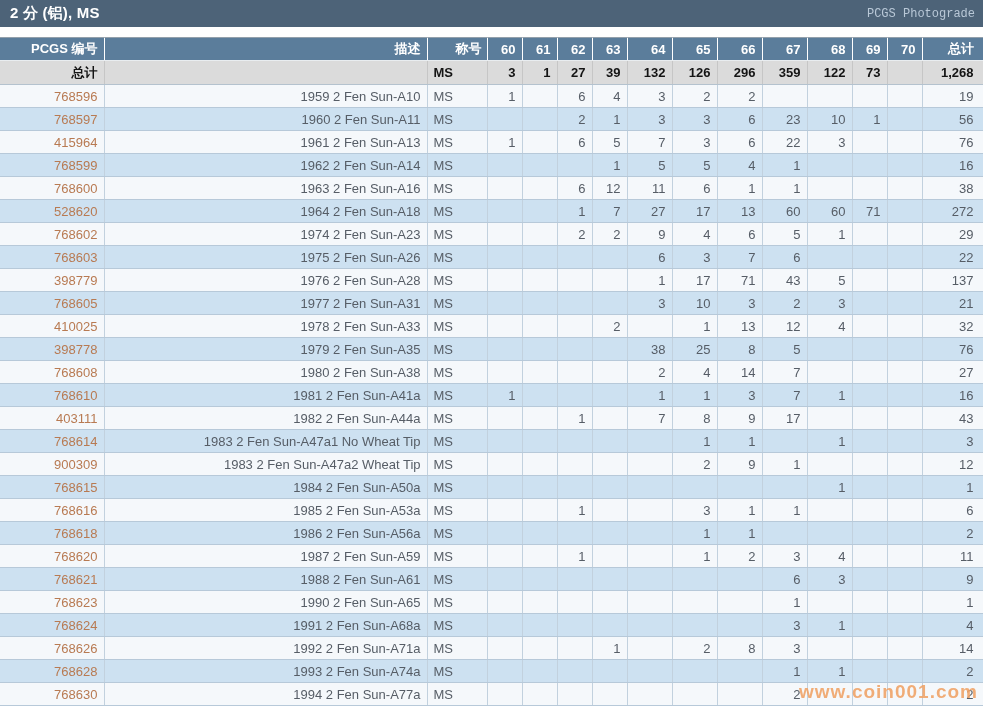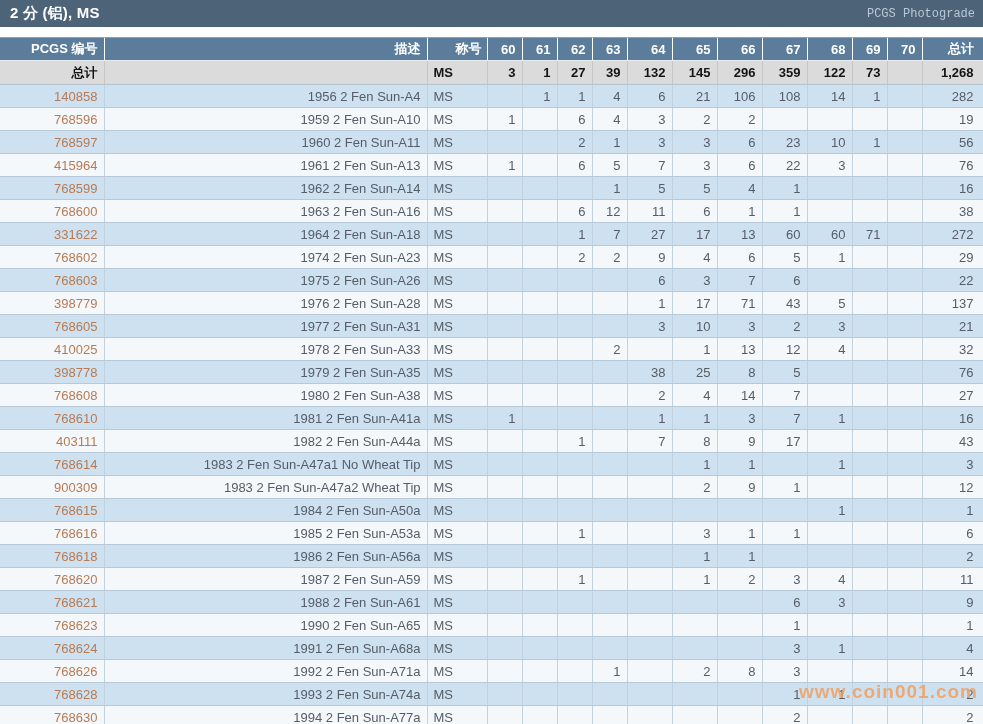--- a/index.html
+++ b/index.html
@@ -86,44 +86,27 @@
     <tbody id="popBody">
         <tr class="totals">
           <td class="al col-pcgs">总计</td>
           <td class="al col-desc"></td>
           <td class="ac col-designation">MS</td>
           <td class="ar col-60">3</td>
           <td class="ar col-61">1</td>
           <td class="ar col-62">27</td>
           <td class="ar col-63">39</td>
           <td class="ar col-64">132</td>
-          <td class="ar col-65">145</td>
+          <td class="ar col-65">126</td>
           <td class="ar col-66">296</td>
           <td class="ar col-67">359</td>
           <td class="ar col-68">122</td>
           <td class="ar col-69">73</td>
           <td class="ar col-70"></td>
           <td class="ar col-total">1,268</td>
-        </tr>
-        <tr class="odd">
-          <td class="al col-pcgs"><span class="pcgs-link">140858</span></td>
-          <td class="al col-desc">1956 2 Fen Sun-A4</td>
-          <td class="ac col-designation">MS</td>
-          <td class="ar col-60"></td>
-          <td class="ar col-61">1</td>
-          <td class="ar col-62">1</td>
-          <td class="ar col-63">4</td>
-          <td class="ar col-64">6</td>
-          <td class="ar col-65">21</td>
-          <td class="ar col-66">106</td>
-          <td class="ar col-67">108</td>
-          <td class="ar col-68">14</td>
-          <td class="ar col-69">1</td>
-          <td class="ar col-70"></td>
-          <td class="ar col-total">282</td>
         </tr>
         <tr class="even">
           <td class="al col-pcgs"><span class="pcgs-link">768596</span></td>
           <td class="al col-desc">1959 2 Fen Sun-A10</td>
           <td class="ac col-designation">MS</td>
           <td class="ar col-60">1</td>
           <td class="ar col-61"></td>
           <td class="ar col-62">6</td>
           <td class="ar col-63">4</td>
           <td class="ar col-64">3</td>
@@ -197,21 +180,21 @@
           <td class="ar col-64">11</td>
           <td class="ar col-65">6</td>
           <td class="ar col-66">1</td>
           <td class="ar col-67">1</td>
           <td class="ar col-68"></td>
           <td class="ar col-69"></td>
           <td class="ar col-70"></td>
           <td class="ar col-total">38</td>
         </tr>
         <tr class="odd">
-          <td class="al col-pcgs"><span class="pcgs-link">331622</span></td>
+          <td class="al col-pcgs"><span class="pcgs-link">528620</span></td>
           <td class="al col-desc">1964 2 Fen Sun-A18</td>
           <td class="ac col-designation">MS</td>
           <td class="ar col-60"></td>
           <td class="ar col-61"></td>
           <td class="ar col-62">1</td>
           <td class="ar col-63">7</td>
           <td class="ar col-64">27</td>
           <td class="ar col-65">17</td>
           <td class="ar col-66">13</td>
           <td class="ar col-67">60</td>

